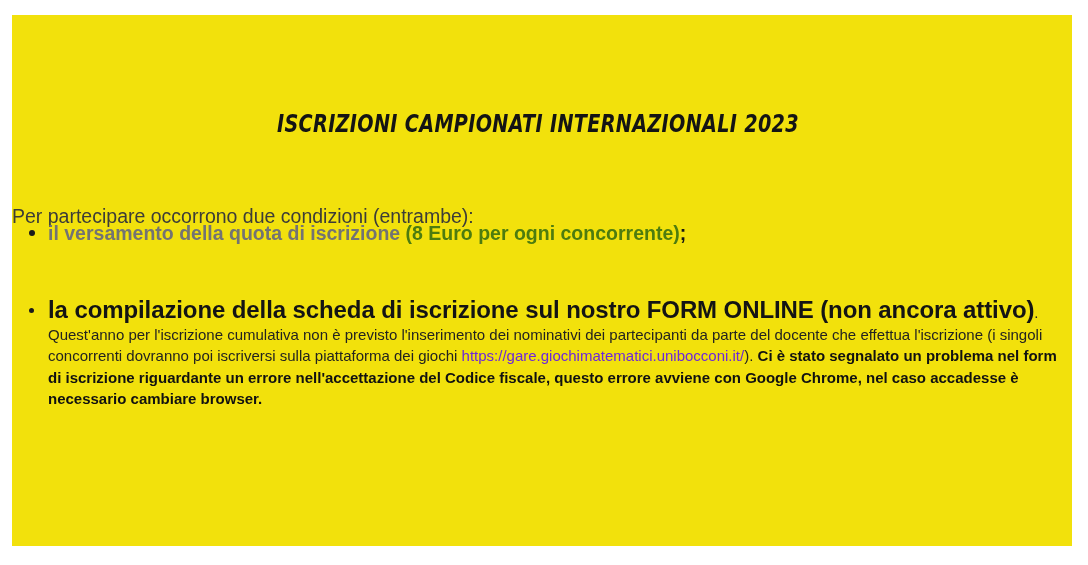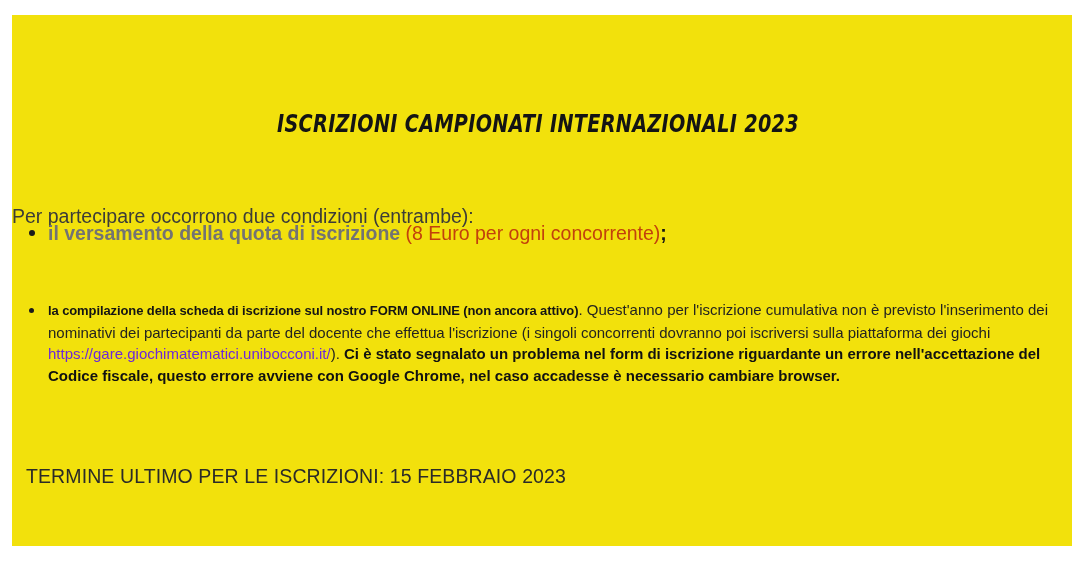--- a/index.html
+++ b/index.html
@@ -99,40 +99,40 @@
   .bullet-one {
     font-size: 19.5px;
     line-height: 28px;
   }
   .bullet-one .dot { top: 11px; }
   .b1-strong {
     font-weight: 700;
     color: #737373;
   }
   .b1-note {
-    font-weight: 400;
-    color: #c2410c;
+    font-weight: 700;
+    color: #4d7c0f;
   }
   .b1-semi {
     font-weight: 700;
     color: #141414;
   }
 
   
   .bullet-two {
     margin-top: 52px;
     font-size: 15px;
     line-height: 21.5px;
     color: #2b2b28;
   }
   .bullet-two .dot { top: 9px; width: 5px; height: 5px; }
 
   .b2-lead {
     font-weight: 700;
-    font-size: 13px;
+    font-size: 24px;
     color: #141414;
     letter-spacing: -0.1px;
   }
   .b2-body {
     font-weight: 400;
     font-size: 15px;
     color: #232320;
   }
   .b2-link {
     color: #6d28d9;
@@ -175,18 +175,17 @@
           <span class="b1-strong">il versamento della quota di iscrizione</span><span class="b1-note"> (8 Euro per ogni concorrente)</span><span class="b1-semi">;</span>
         </li>
 
         <li class="bullet-item bullet-two">
           <span class="dot"></span>
           <span class="b2-lead">la compilazione della scheda di iscrizione sul nostro FORM ONLINE (non ancora attivo)</span><span class="b2-body">. Quest'anno per l'iscrizione cumulativa non è previsto l'inserimento dei nominativi dei partecipanti da parte del docente che effettua l'iscrizione (i singoli concorrenti dovranno poi iscriversi sulla piattaforma dei giochi </span><a class="b2-link" href="#">https://gare.giochimatematici.unibocconi.it/</a><span class="b2-body">). </span><span class="b2-warn">Ci è stato segnalato un problema nel form di iscrizione riguardante un errore nell'accettazione del Codice fiscale, questo errore avviene con Google Chrome, nel caso accadesse è necessario cambiare browser.</span>
         </li>
 
       </ul>
 
-      <p class="deadline-line">TERMINE ULTIMO PER LE ISCRIZIONI: 15 FEBBRAIO 2023</p>
 
     </div>
   </div>
 
 </div>
 
 </body></html>

